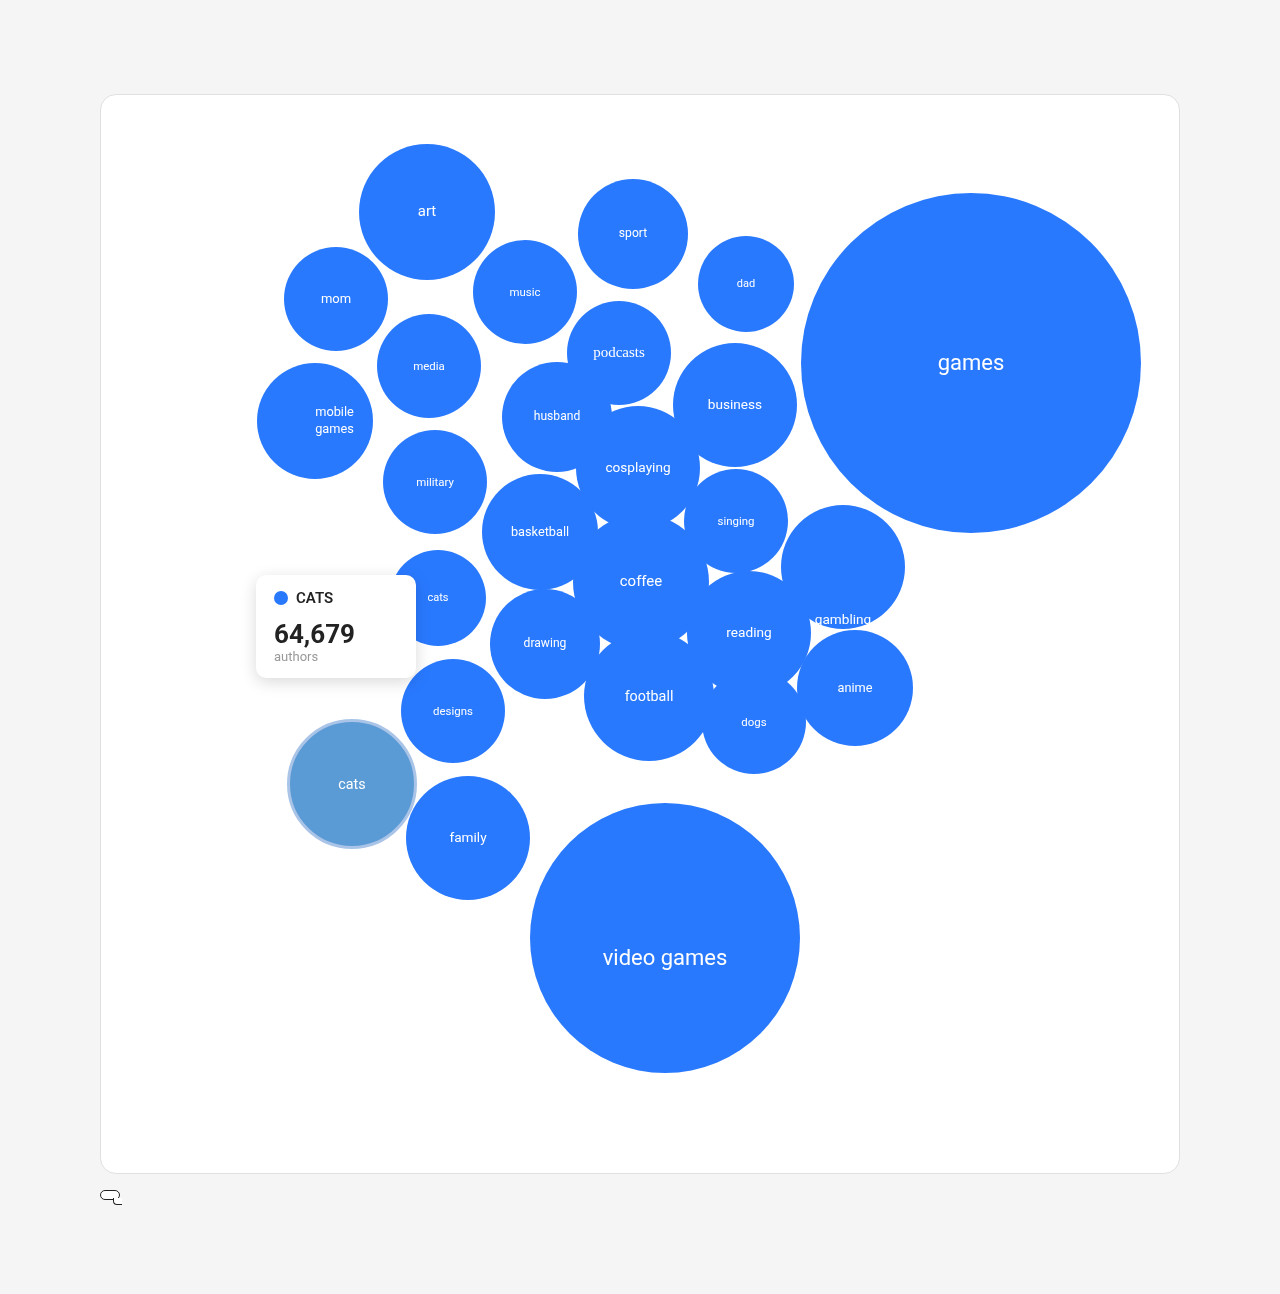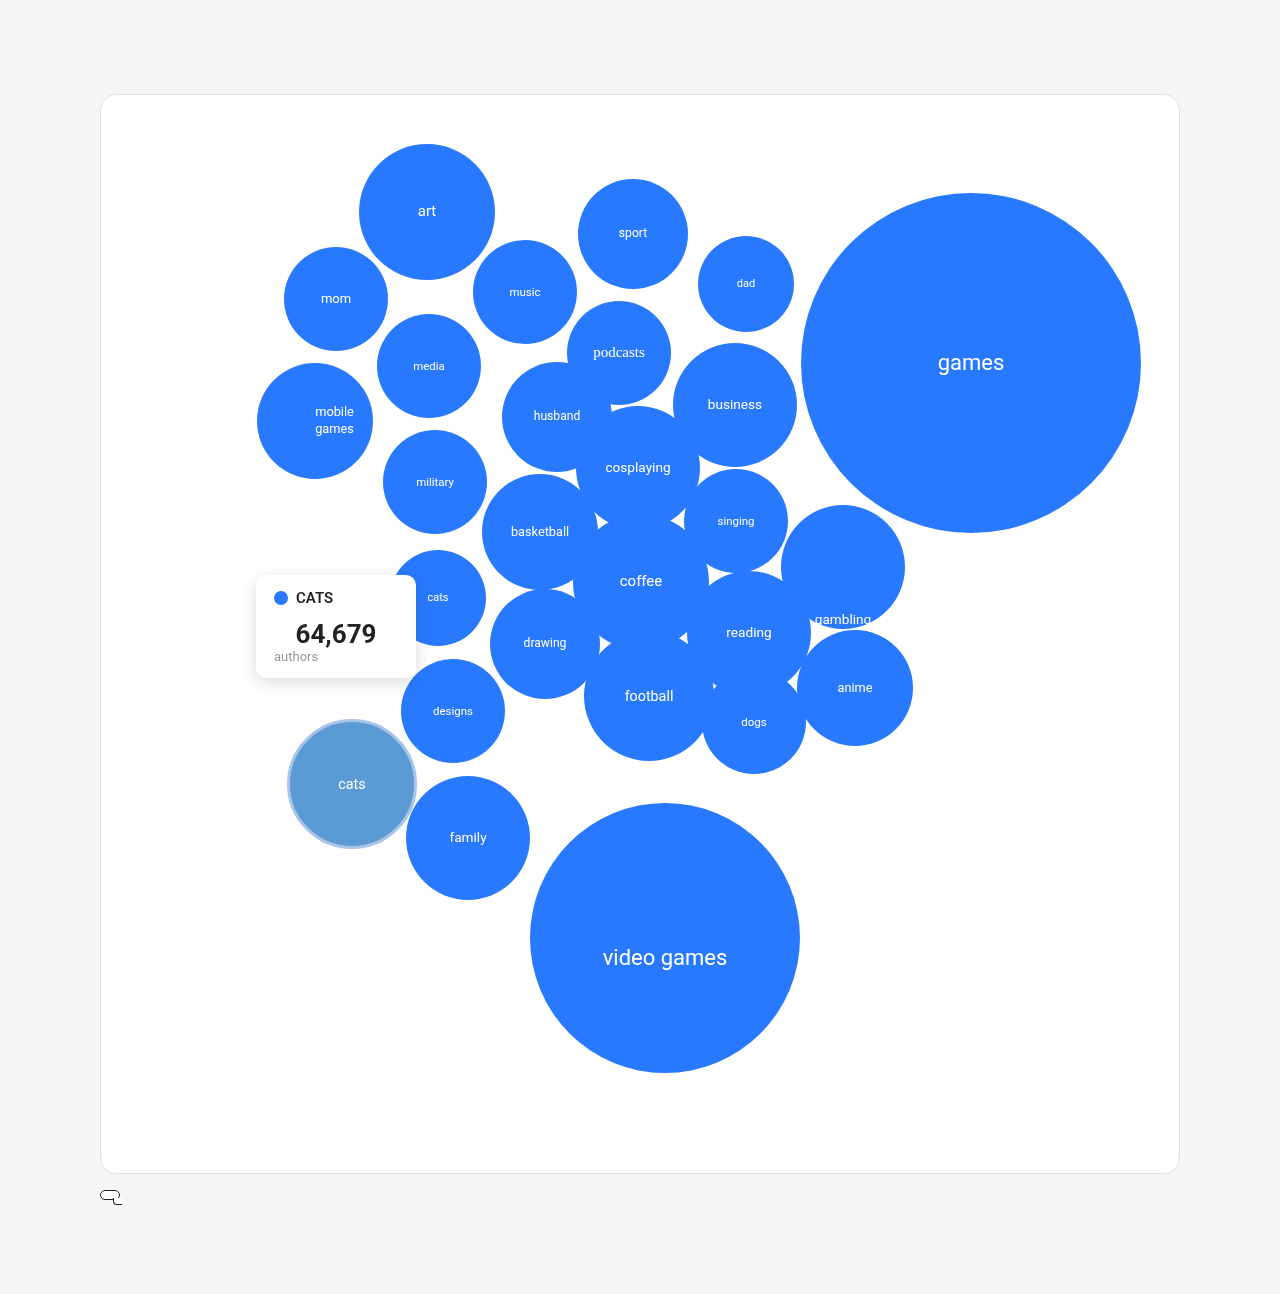--- a/index.html
+++ b/index.html
@@ -67,21 +67,20 @@
     .tooltip-label {
       font-size: 15px;
       font-weight: 600;
       color: #222;
     }
     .tooltip-value {
       font-size: 26px;
       font-weight: 700;
       color: #222;
       display: block;
-      text-align: center;
     }
     .tooltip-unit {
       font-size: 13px;
       color: #999;
       display: block;
     }
     .footer {
       display: flex;
       align-items: center;
       gap: 8px;

